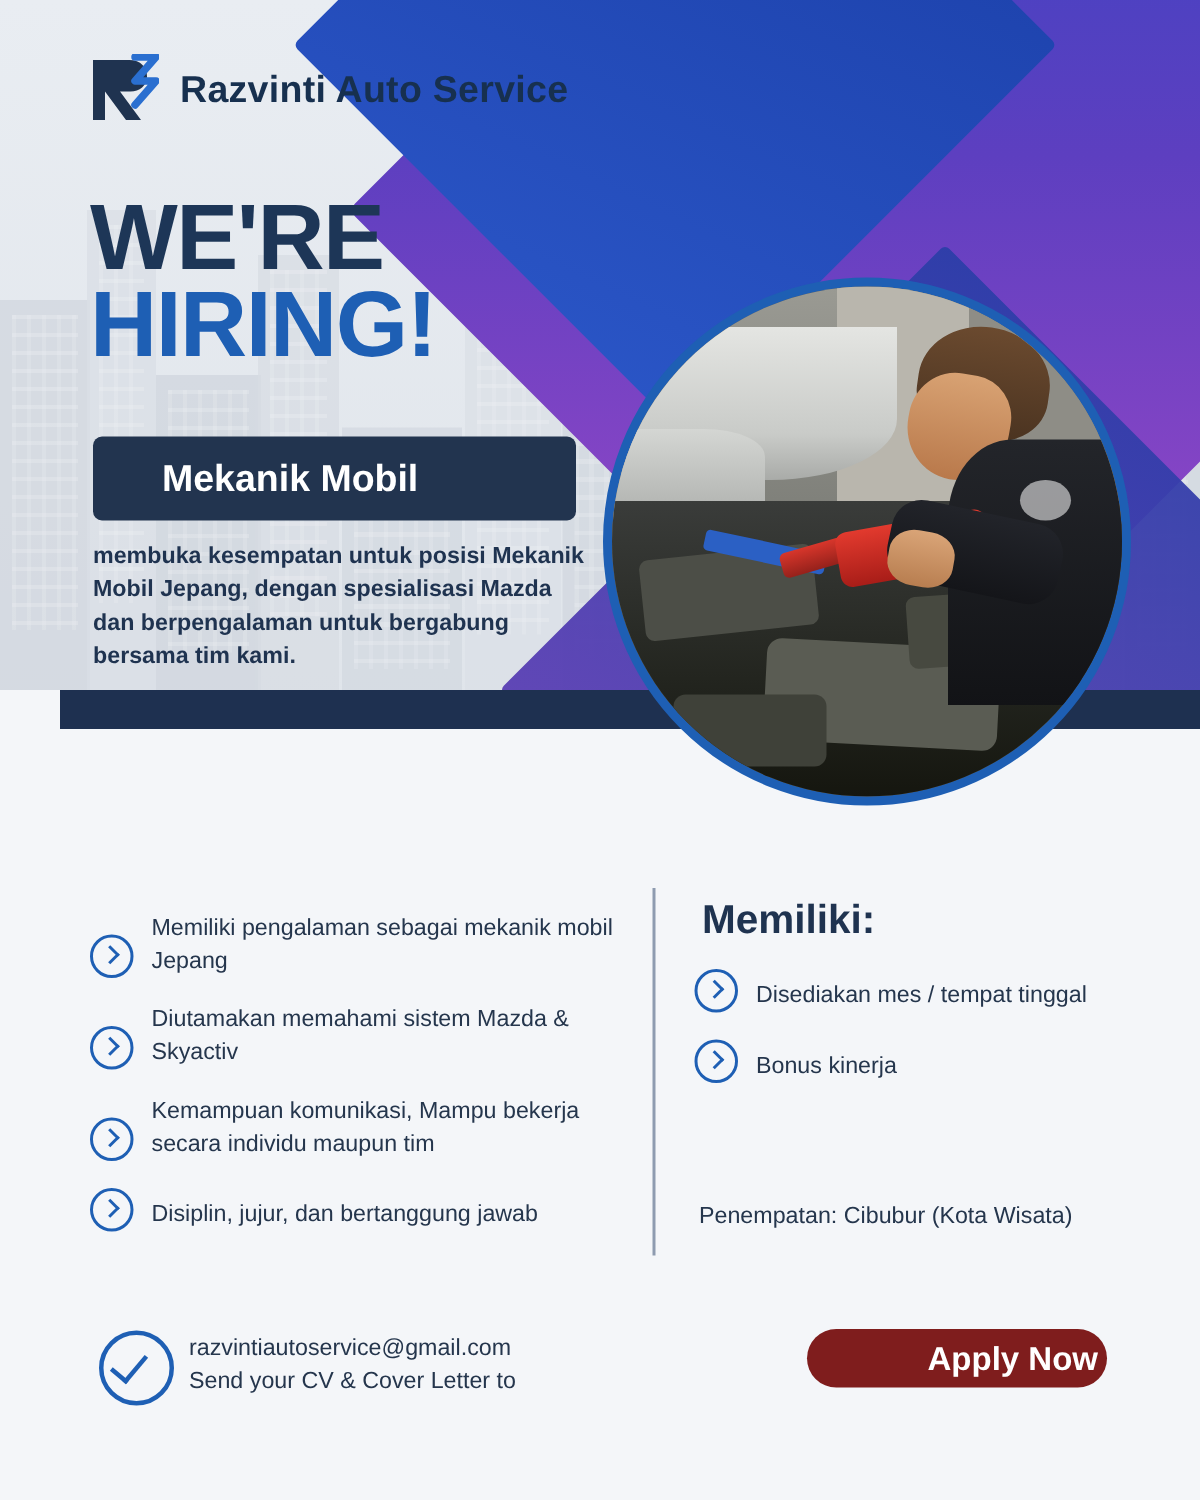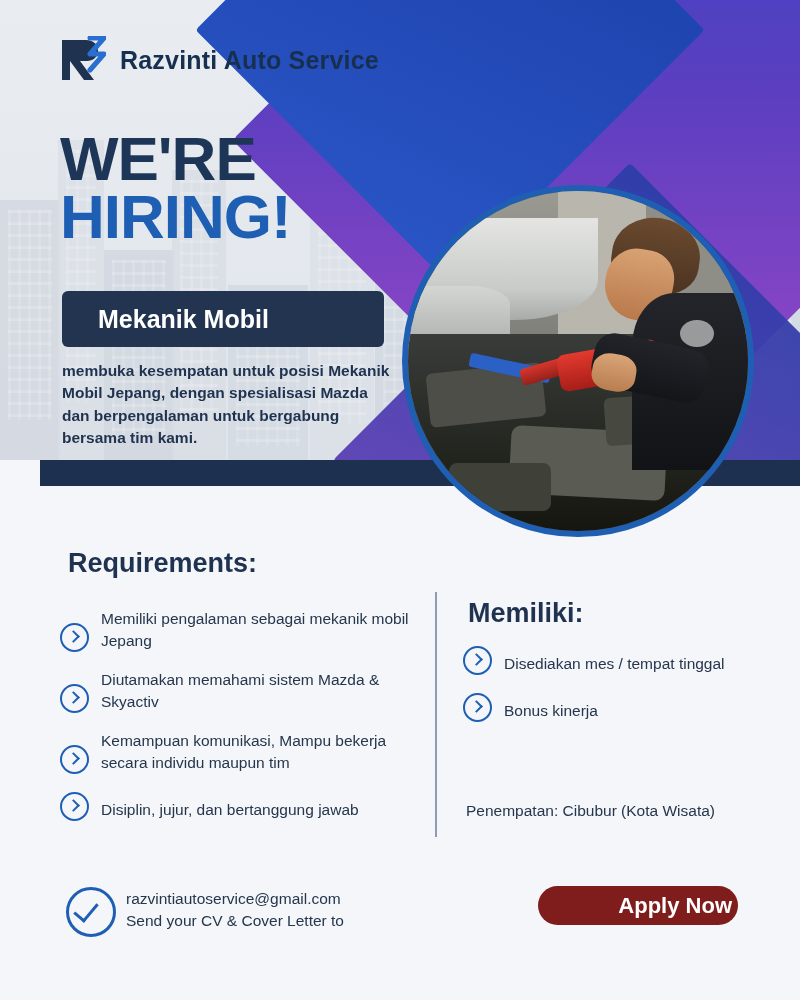--- a/index.html
+++ b/index.html
@@ -149,21 +149,21 @@
     background: #22344f;
     border-radius: 6px;
     display: flex;
     align-items: center;
     z-index: 16;
   }
   .role-badge span {
     color: #ffffff;
     font-size: 25px;
     font-weight: bold;
-    padding-left: 36px;
+    padding-left: 46px;
   }
 
   .intro {
     position: absolute;
     left: 62px; top: 360px;
     width: 330px;
     font-size: 15.5px;
     line-height: 1.45;
     font-weight: bold;
     color: #1f3350;
@@ -439,21 +439,20 @@
     <div class="ph ph-blue"></div>
     <div class="ph ph-red2"></div>
     <div class="ph ph-red1"></div>
     <div class="ph ph-arm"></div>
     <div class="ph ph-hand"></div>
     <div class="ph ph-logo"></div>
   </div>
 
   <div class="content">
 
-    <div class="section-title req-title">Requirements:</div>
 
     <ul class="bullets req">
       <li>
         <span class="chev"></span>
         <span class="btxt">Memiliki pengalaman sebagai mekanik mobil Jepang</span>
       </li>
       <li>
         <span class="chev"></span>
         <span class="btxt">Diutamakan memahami sistem Mazda &amp; Skyactiv</span>
       </li>

